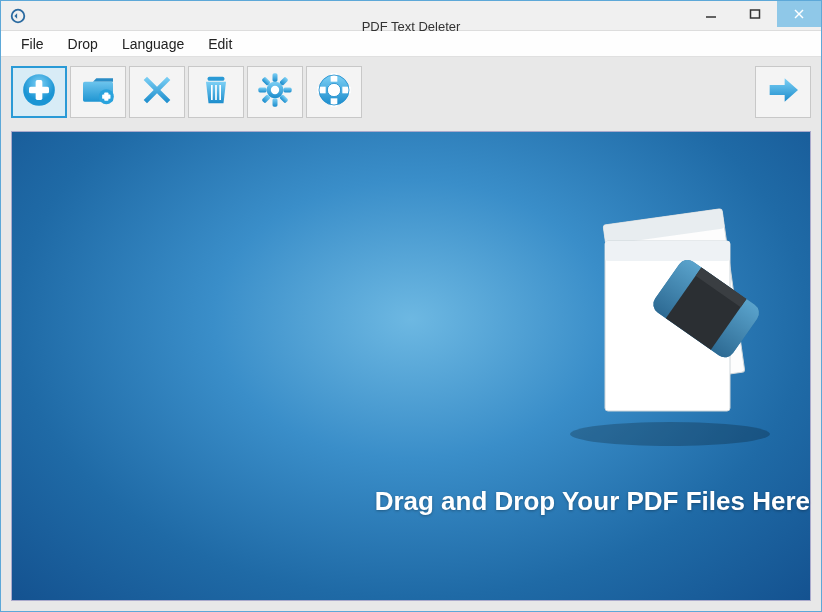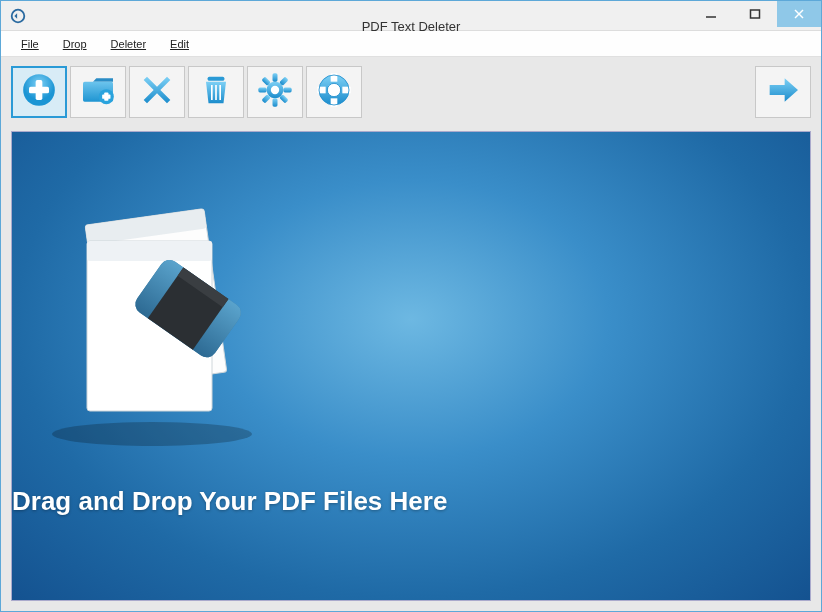--- a/index.html
+++ b/index.html
@@ -59,24 +59,23 @@
   height: 26px;
   background: #fefefe;
   display: flex;
   align-items: center;
   padding: 0 8px;
   border-bottom: 1px solid #e0e0e0;
   gap: 0;
 }
 .menu-item {
   padding: 4px 12px;
-  font-size: 11px;
+  font-size: 14px;
   color: #222;
   cursor: pointer;
-  text-decoration: underline;
 }
 .toolbar {
   height: 70px;
   background: #e8e8e8;
   display: flex;
   align-items: center;
   padding: 0 10px;
   gap: 3px;
   position: relative;
 }
@@ -99,21 +98,21 @@
   position: absolute;
   right: 10px;
 }
 .drop-area {
   margin: 4px 10px 10px 10px;
   height: 470px;
   background: radial-gradient(ellipse at center 40%, #6db8e2 0%, #3a8ec9 35%, #1f6aa6 70%, #145290 100%);
   border: 1px solid #aac;
   display: flex;
   flex-direction: column;
-  align-items: flex-start;
+  align-items: flex-end;
   justify-content: center;
   position: relative;
 }
 .illustration {
   width: 280px;
   height: 280px;
   position: relative;
   margin-top: -30px;
 }
 .drop-text {
@@ -151,21 +150,21 @@
           <line x1="2" y1="2" x2="10" y2="10" stroke="#fff" stroke-width="1.5"></line>
           <line x1="10" y1="2" x2="2" y2="10" stroke="#fff" stroke-width="1.5"></line>
         </svg>
     </div>
   </div>
 </div>
 
 <div class="menubar">
   <div class="menu-item">File</div>
   <div class="menu-item">Drop</div>
-  <div class="menu-item">Deleter</div>
+  <div class="menu-item">Language</div>
   <div class="menu-item">Edit</div>
 </div>
 
 <div class="toolbar">
   <div class="tool-btn selected">
     <span>
       <svg viewBox="0 0 48 48">
         <defs>
             <radialGradient id="g1" cx="50%" cy="30%">
               <stop offset="0%" stop-color="#7dd0f5"></stop>

